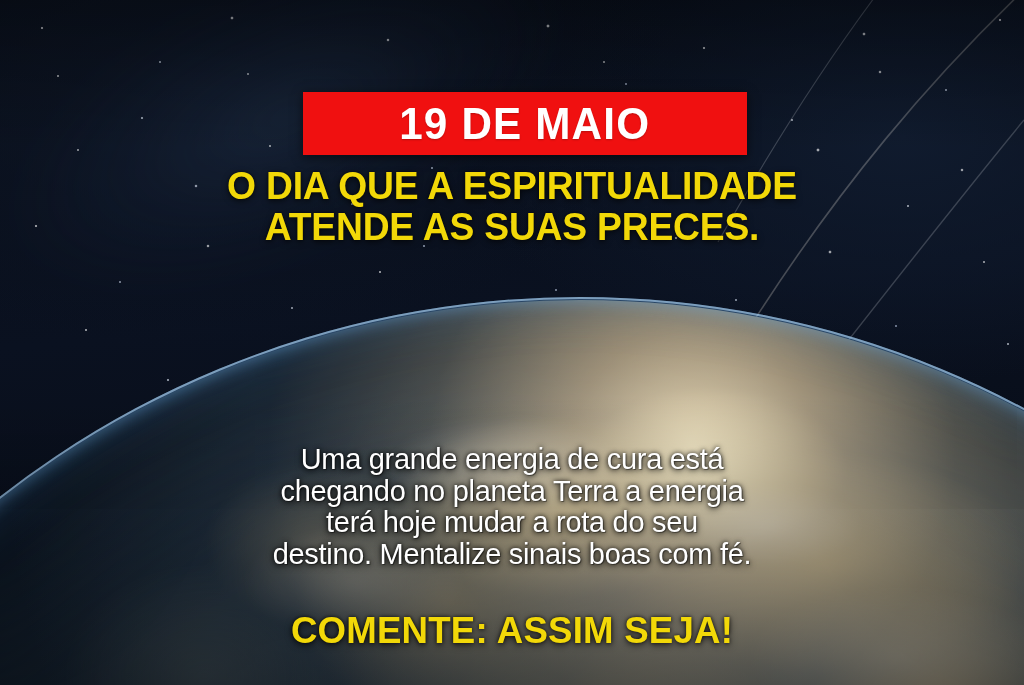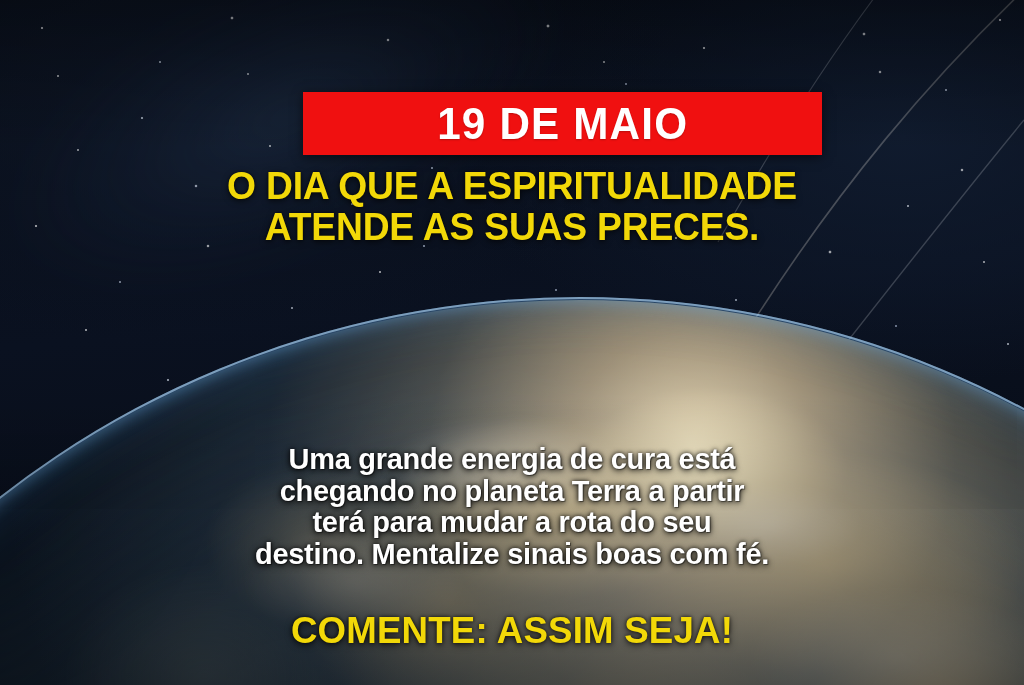--- a/index.html
+++ b/index.html
@@ -249,21 +249,21 @@
     position: absolute;
     inset: 0;
     z-index: 5;
   }
 
   
   .date-banner {
     position: absolute;
     left: 303px;
     top: 92px;
-    width: 519px;
+    width: 444px;
     height: 63px;
     background: #f01010;
     display: flex;
     align-items: center;
     justify-content: center;
     box-shadow: 0 2px 10px rgba(0,0,0,0.55);
   }
   .date-banner-text {
     color: #ffffff;
     font-size: 44px;
@@ -297,21 +297,21 @@
 
   
   .body-text {
     position: absolute;
     left: 0;
     right: 0;
     top: 444px;
     text-align: center;
     color: #ffffff;
     font-size: 29px;
-    font-weight: 700;
+    font-weight: 400;
     line-height: 1.09;
     letter-spacing: -0.3px;
     padding: 0 60px;
     text-shadow:
       0 0 4px rgba(0,0,0,0.80),
       0 2px 7px rgba(0,0,0,0.75),
       1px 1px 0 rgba(0,0,0,0.35);
   }
   .body-line { display: block; }
 
@@ -382,21 +382,21 @@
       <span class="date-banner-text">19 DE MAIO</span>
     </div>
 
     <div class="headline">
       <span class="headline-line">O DIA QUE A ESPIRITUALIDADE</span>
       <span class="headline-line">ATENDE AS SUAS PRECES.</span>
     </div>
 
     <div class="body-text">
       <span class="body-line">Uma grande energia de cura está</span>
-      <span class="body-line">chegando no planeta Terra a partir</span>
-      <span class="body-line">terá para mudar a rota do seu</span>
+      <span class="body-line">chegando no planeta Terra a energia</span>
+      <span class="body-line">terá hoje mudar a rota do seu</span>
       <span class="body-line">destino. Mentalize sinais boas com fé.</span>
     </div>
 
     <div class="cta">COMENTE: ASSIM SEJA!</div>
 
   </div>
 </div>
 
 </body></html>

